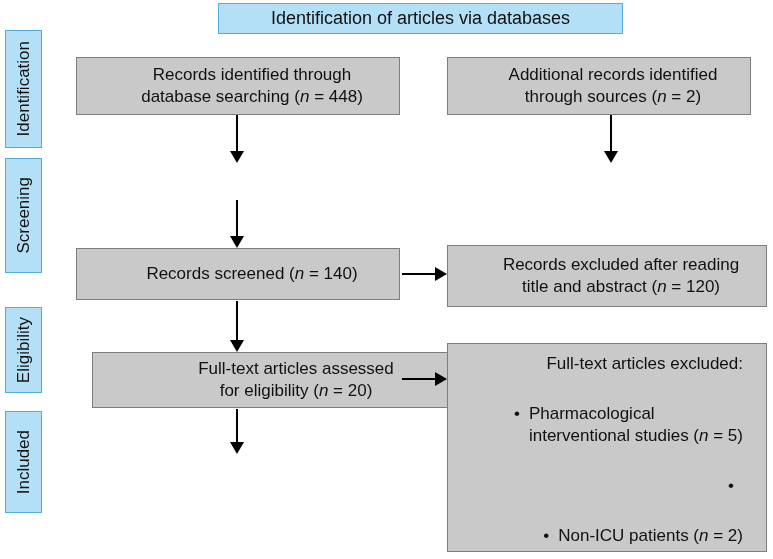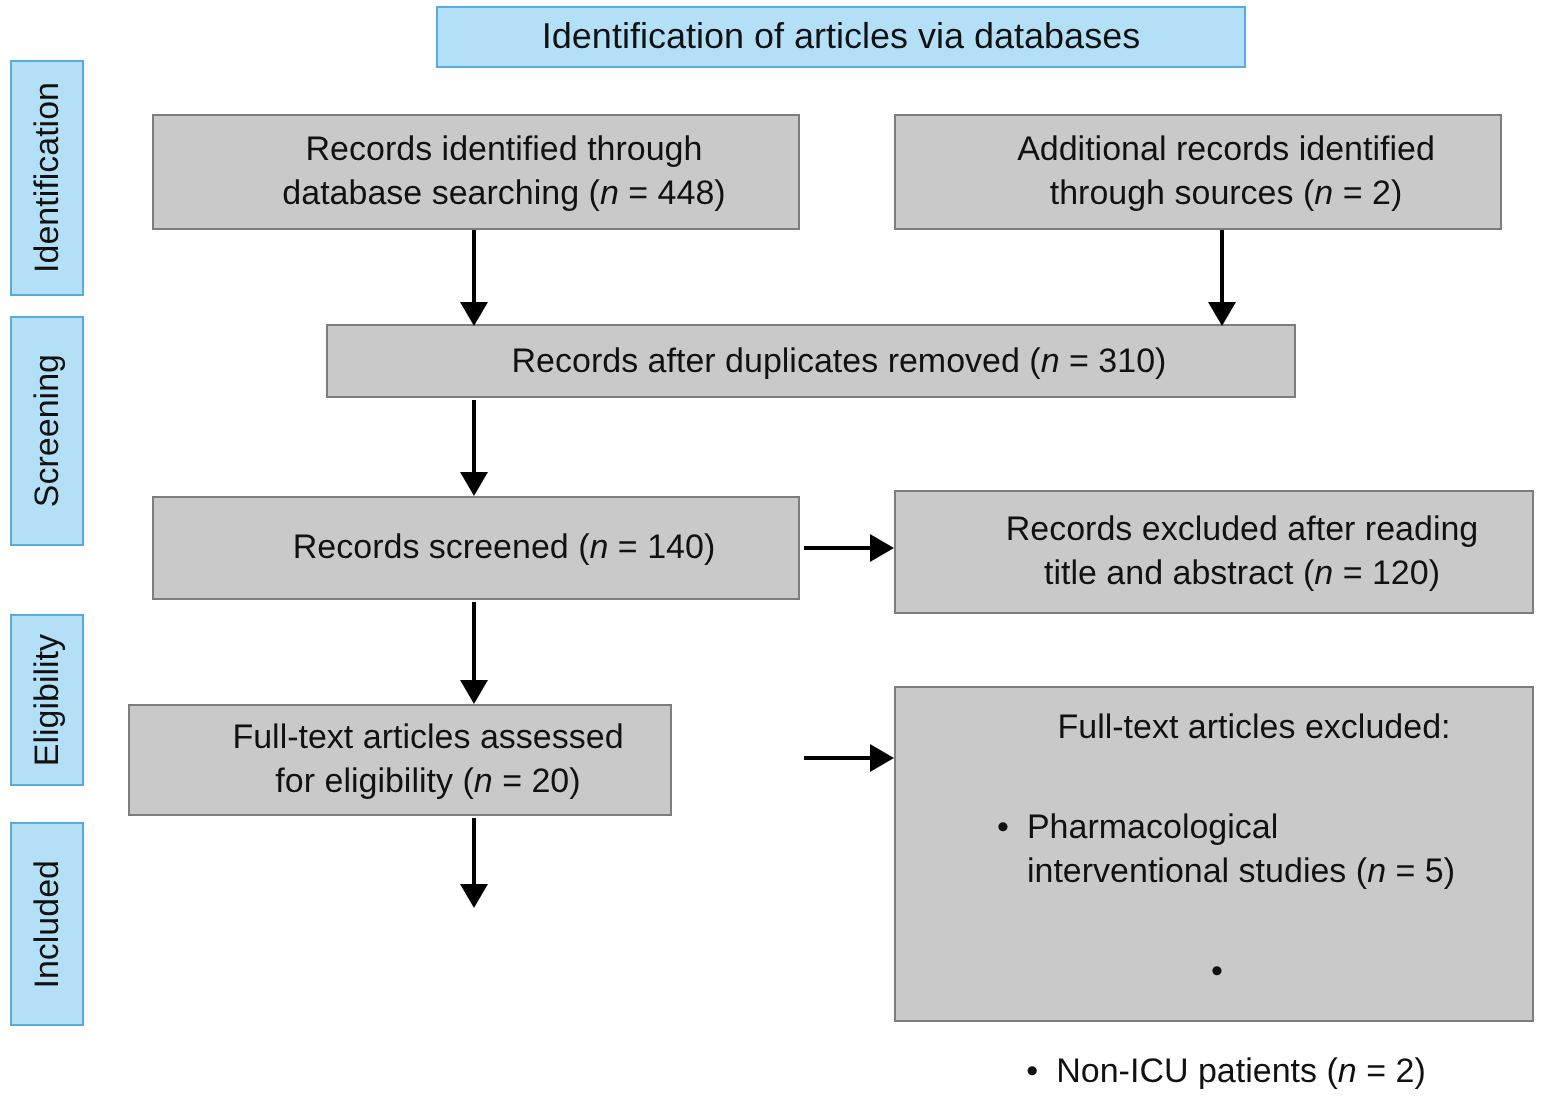--- a/index.html
+++ b/index.html
@@ -51,28 +51,28 @@
     text-align: center;
     font-size: 17px;
     line-height: 22px;
   }
   .box .txt { white-space: pre-line; margin-left: 28px; }
   .box-records-identified  { left: 76px;  top: 57px;  width: 324px; height: 58px; }
   .box-additional-records  { left: 447px; top: 57px;  width: 304px; height: 58px; }
   .box-duplicates-removed  { left: 163px; top: 162px; width: 485px; height: 37px; }
   .box-records-screened    { left: 76px;  top: 248px; width: 324px; height: 52px; }
   .box-records-excluded    { left: 447px; top: 245px; width: 320px; height: 62px; }
-  .box-fulltext-assessed   { left: 64px;  top: 352px; width: 272px; height: 56px; }
+  .box-fulltext-assessed   { left: 92px;  top: 352px; width: 380px; height: 56px; }
   .box-reviews-included    { left: 76px;  top: 453px; width: 324px; height: 60px; }
   .box-fulltext-excluded   {
-    left: 447px; top: 343px; width: 320px; height: 168px;
+    left: 447px; top: 343px; width: 320px; height: 209px;
     flex-direction: column;
-    align-items: center; justify-content: flex-start;
+    align-items: flex-end; justify-content: flex-start;
     text-align: left;
-    padding: 9px 0 0 12px;
+    padding: 9px 23px 0 12px;
   }
   .bullet-item { display: flex; margin-top: 28px; }
   .bullet-item .bullet { width: 15px; flex: 0 0 15px; }
   .bullet-item .itxt { white-space: pre-line; }
   
   .arr-v { position: absolute; width: 2px; background: #000; }
   .arr-v::after {
     content: ""; position: absolute; top: 100%; left: 50%;
     transform: translateX(-50%);
     width: 0; height: 0;
@@ -122,23 +122,20 @@
   <div class="box box-records-identified">
     <div class="txt">Records identified through
 database searching (<i>n</i> = 448)</div>
   </div>
 
   <div class="box box-additional-records">
     <div class="txt">Additional records identified
 through sources (<i>n</i> = 2)</div>
   </div>
 
-  <div class="box box-duplicates-removed">
-    <div class="txt">Records after duplicates removed (<i>n</i> = 310)</div>
-  </div>
 
   <div class="box box-records-screened">
     <div class="txt">Records screened (<i>n</i> = 140)</div>
   </div>
 
   <div class="box box-records-excluded">
     <div class="txt">Records excluded after reading
 title and abstract (<i>n</i> = 120)</div>
   </div>
 

